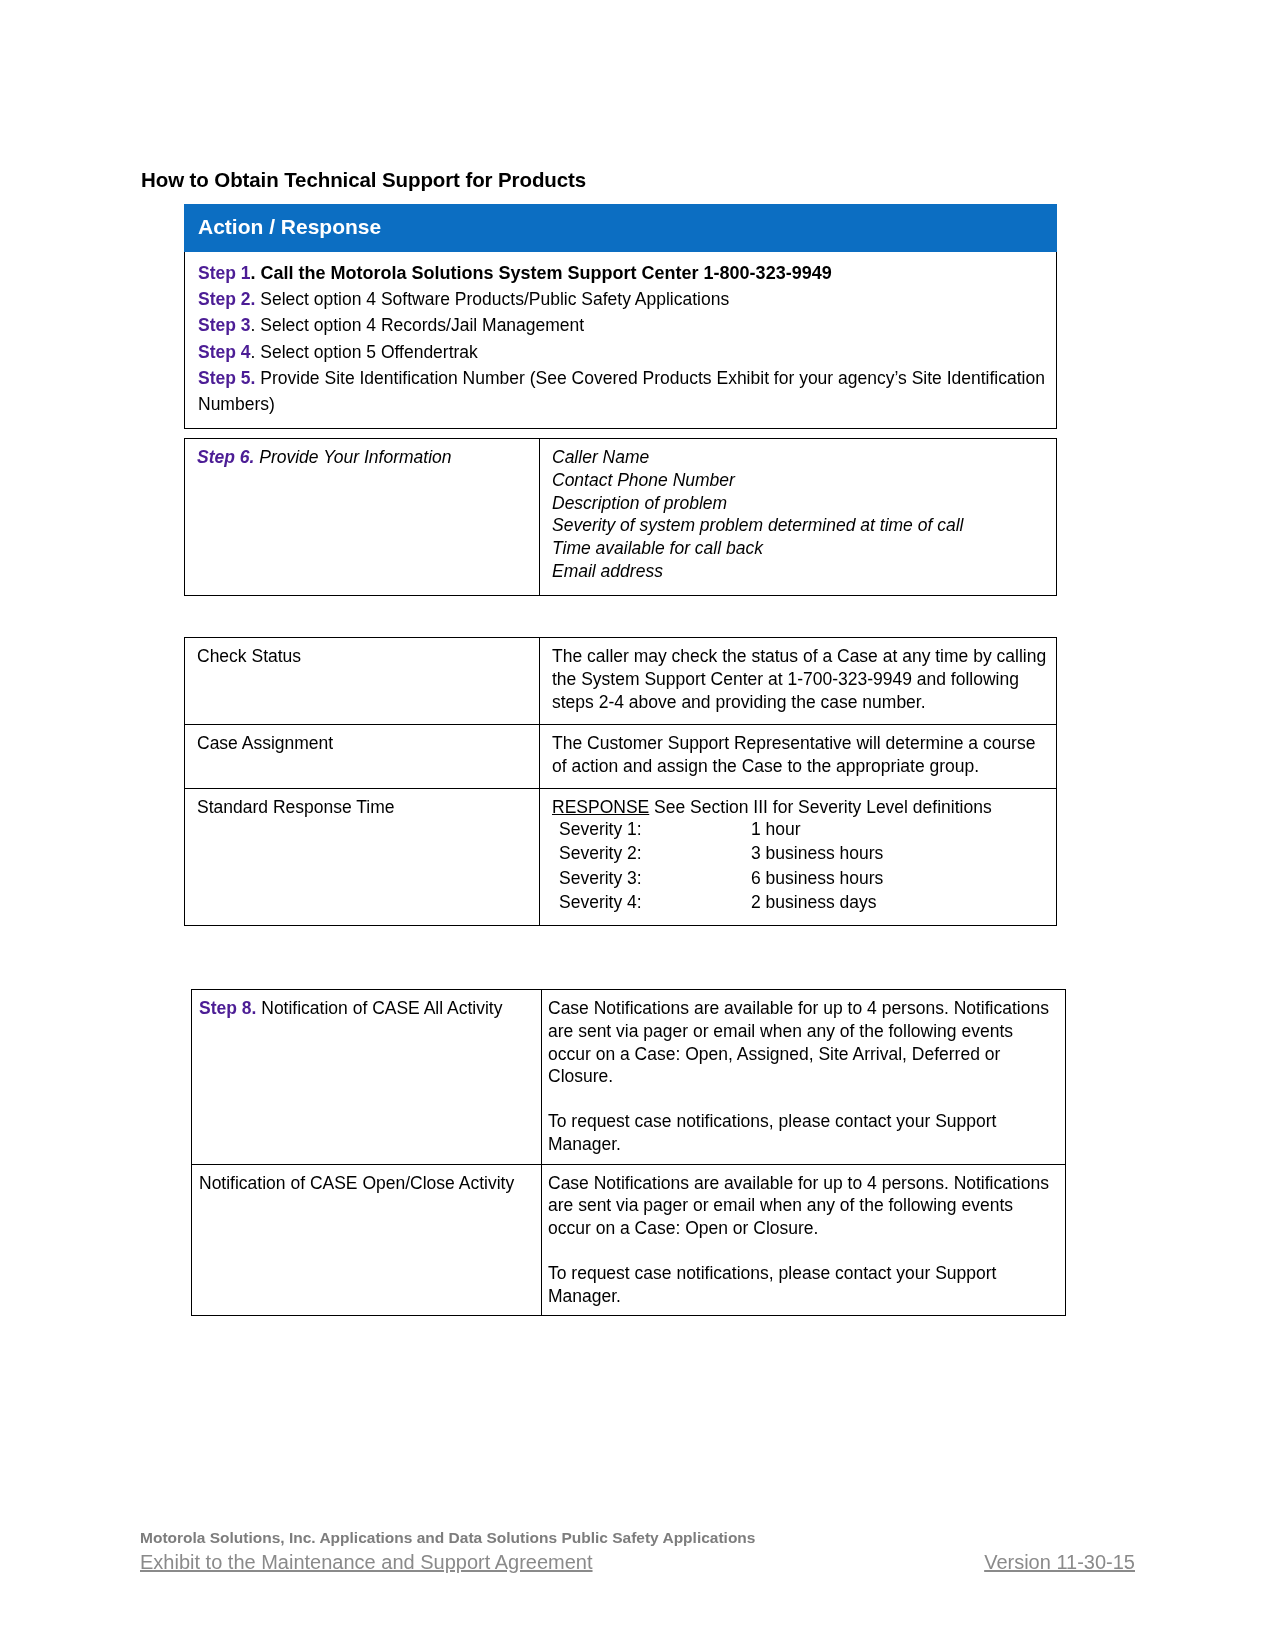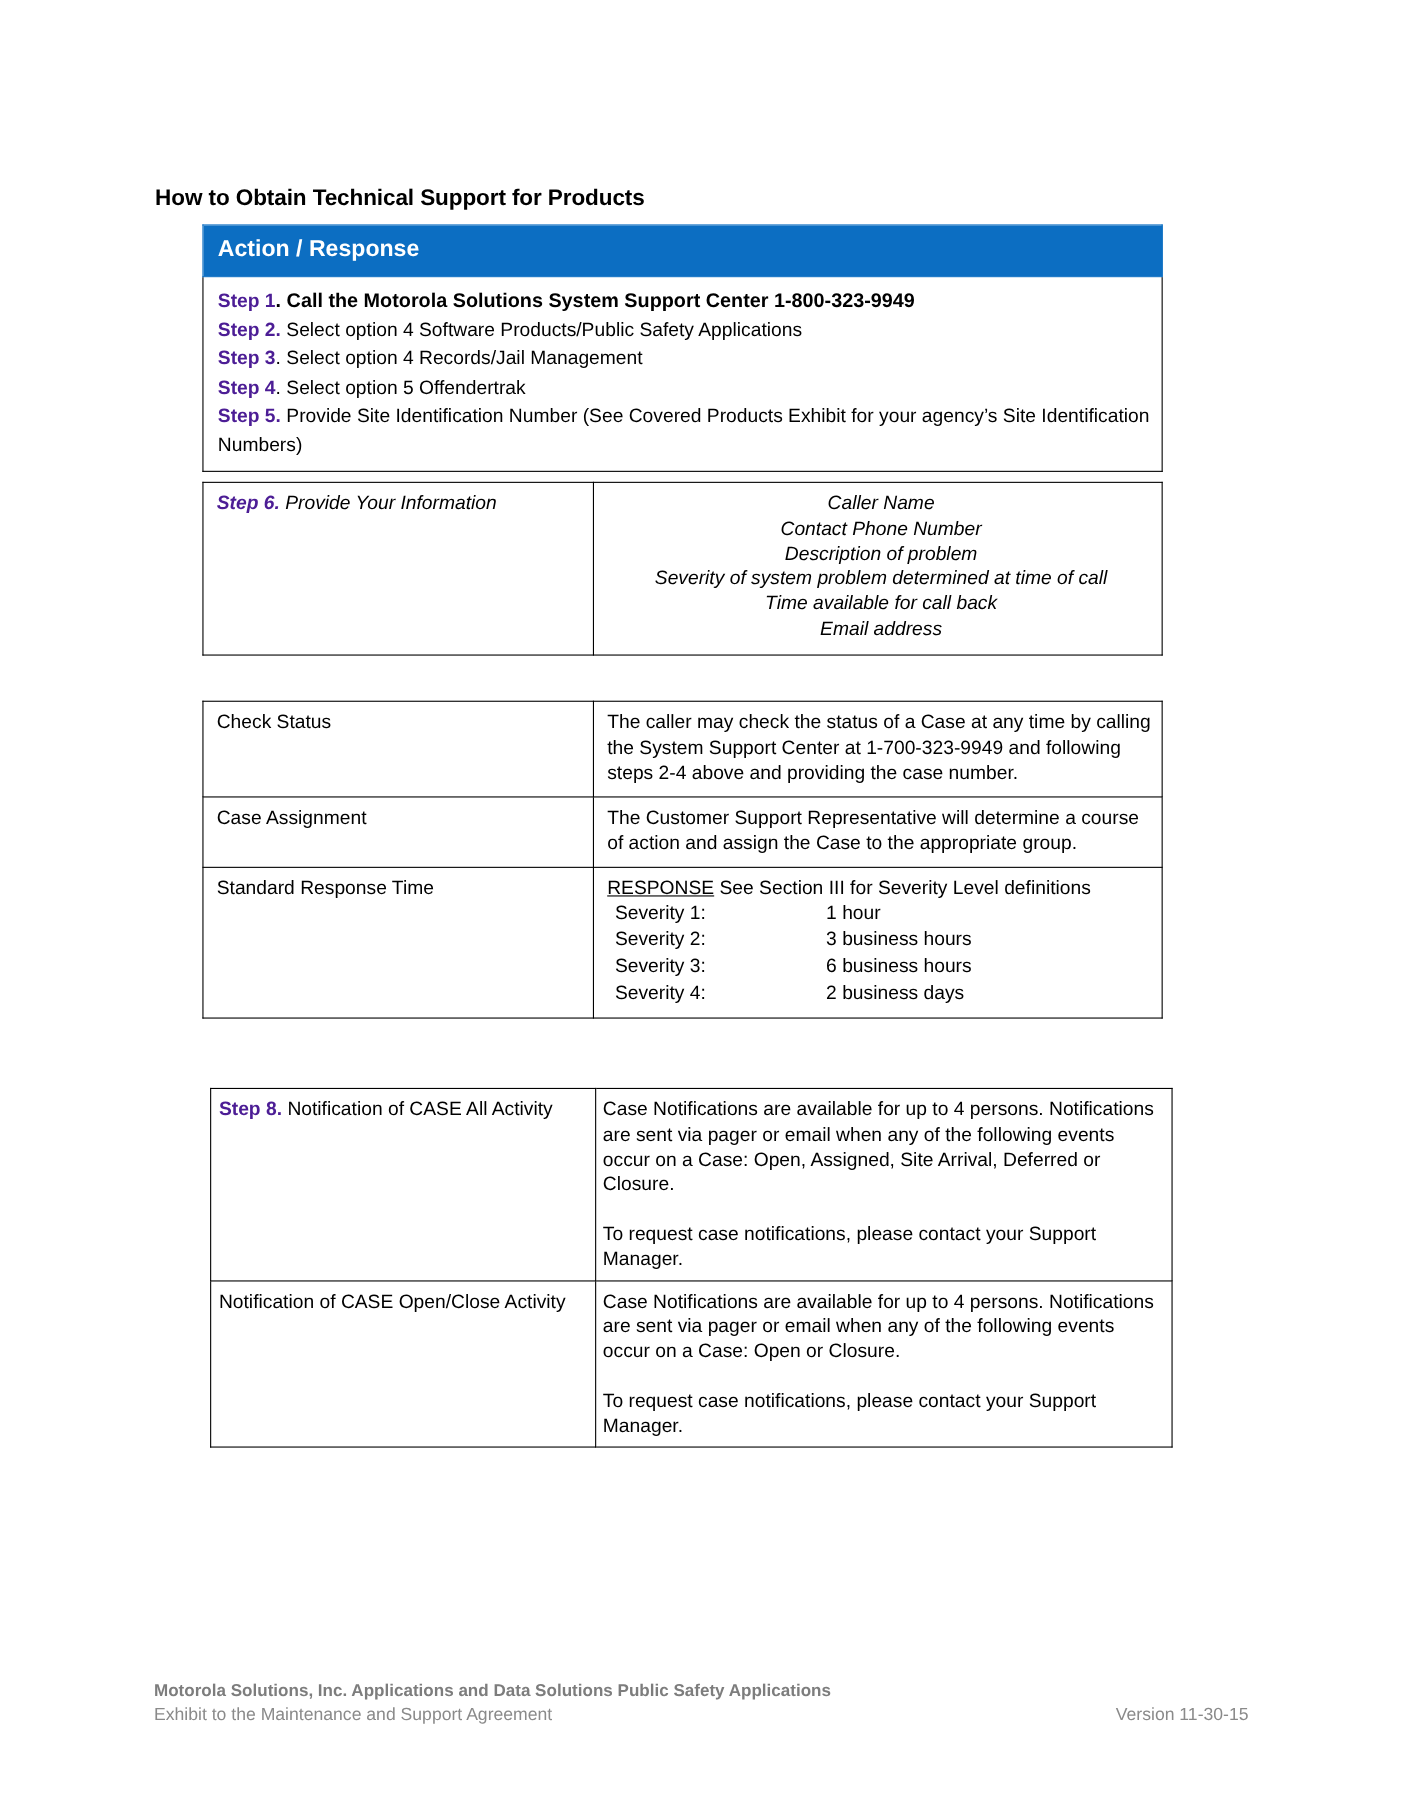--- a/index.html
+++ b/index.html
@@ -88,21 +88,21 @@
   }
 
   
   #table-step6 {
     left: 184px;
     top: 438px;
     width: 873px;
     font-style: italic;
   }
   #table-step6 td.c-left   { width: 336px; padding: 7px 6px 8px 12px; }
-  #table-step6 td.c-right  { padding: 7px 6px 12px 12px; text-align: center; }
+  #table-step6 td.c-right  { padding: 7px 6px 12px 12px; }
   .cell-line { margin: 0; padding: 0; line-height: 1.30; }
 
   
   #table-step7 {
     left: 184px;
     top: 637px;
     width: 873px;
   }
   #table-step7 td.c-left  { width: 336px; padding: 7px 6px 8px 12px; }
   #table-step7 td.c-right { padding: 7px 8px 8px 12px; }
@@ -145,23 +145,24 @@
   .footer-line1 {
     font-size: 15.5px;
     font-weight: bold;
     line-height: 1.35;
     color: #7d7d7d;
   }
   .footer-row {
     display: flex;
     justify-content: space-between;
     align-items: flex-end;
-    font-size: 16px;
+    font-size: 20px;
     line-height: 1.35;
     color: #8a8a8a;
+    text-decoration: underline;
   }
   .footer-version { white-space: nowrap; }
 </style>
 </head>
 <body>
 
 <div class="page">
 
   <div class="doc-title">How to Obtain Technical Support for Products</div>
 

